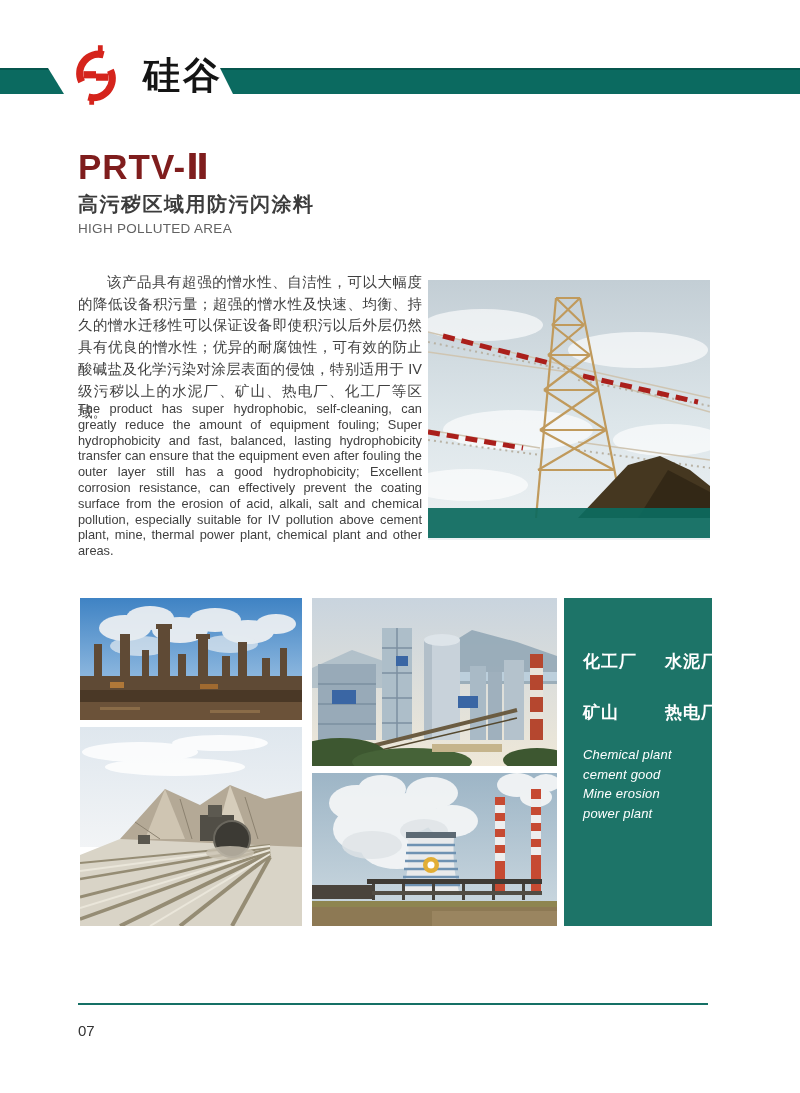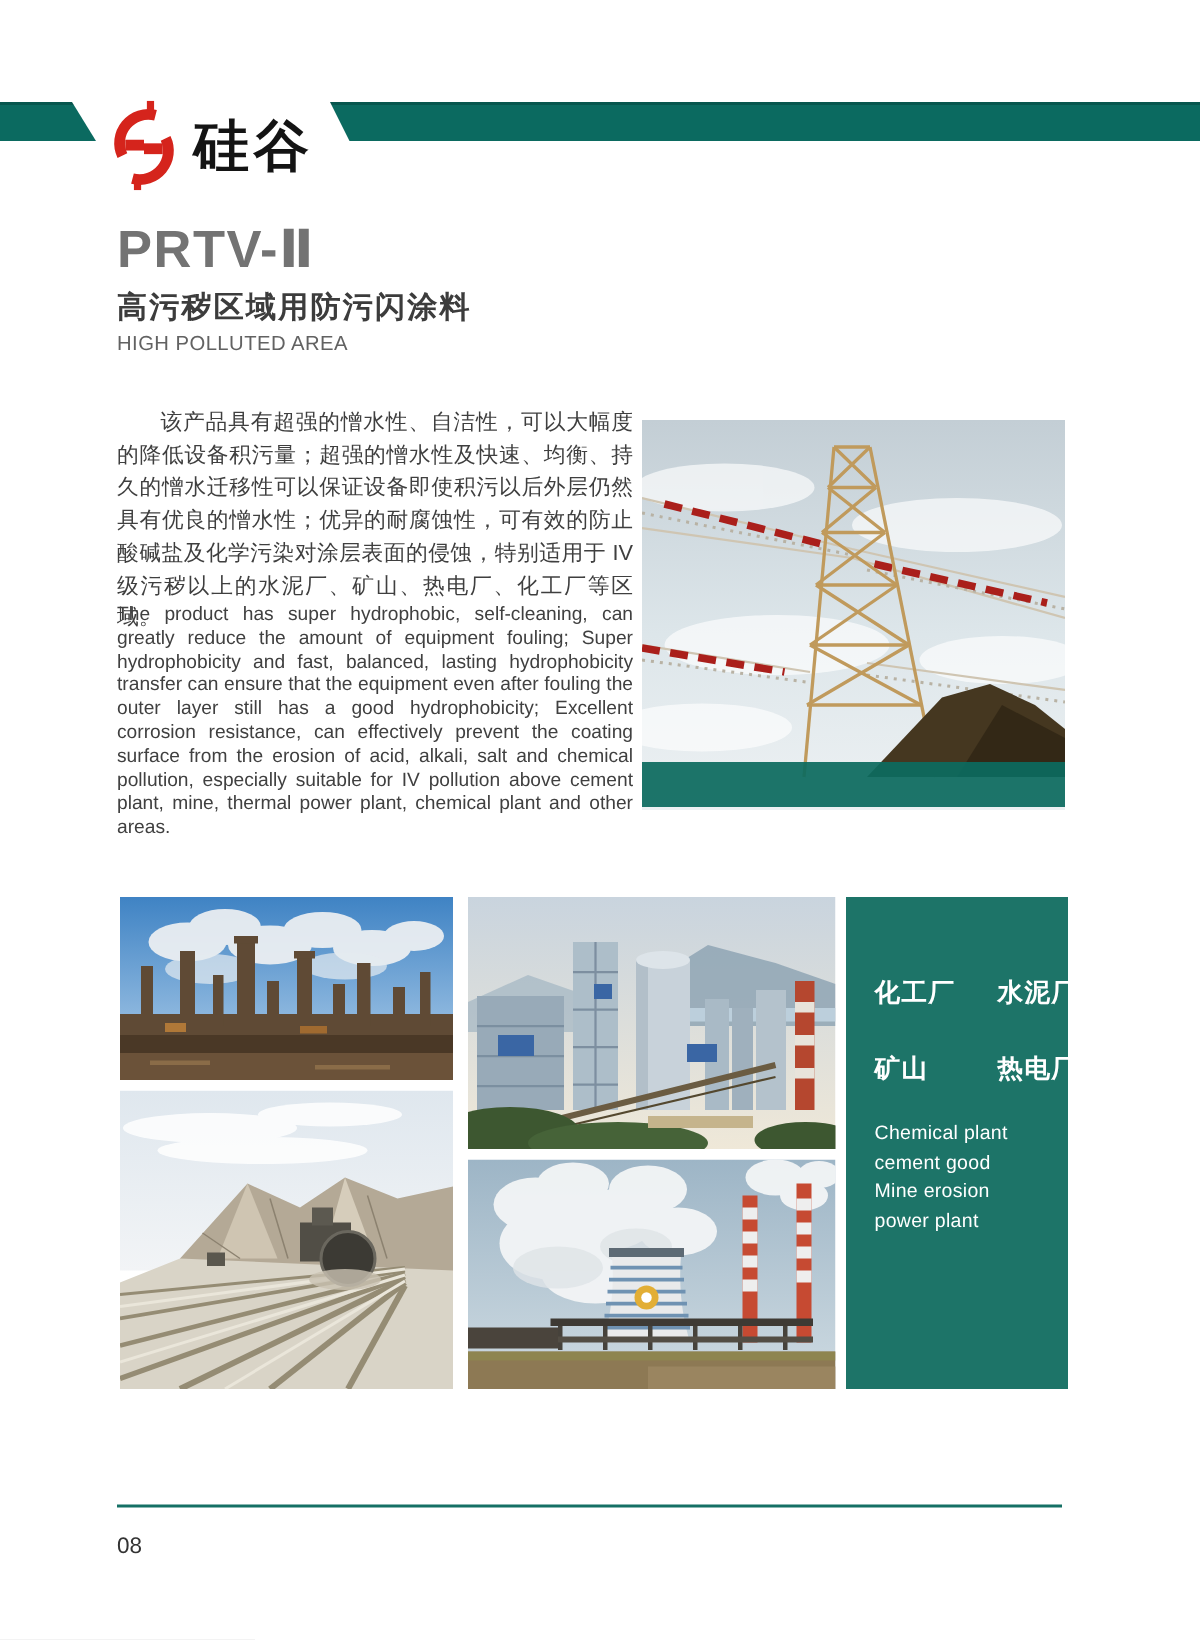--- a/index.html
+++ b/index.html
@@ -4,41 +4,41 @@
 <style>
   html,body{margin:0;padding:0;background:#e9e9e9;}
   .page{
     position:relative;width:800px;height:1093px;margin:0 auto;background:#ffffff;
     font-family:"Liberation Sans","DejaVu Sans",sans-serif;overflow:hidden;
   }
   
   .bar{position:absolute;top:68px;height:26px;background:linear-gradient(#07564e 0,#07564e 2px,#0b6a60 2px);}
   .bar-left{left:0;width:64px;clip-path:polygon(0 0,48px 0,64px 100%,0 100%);}
   .bar-right{left:220px;width:580px;clip-path:polygon(0 0,100% 0,100% 100%,13px 100%);}
-  .logo{position:absolute;left:72px;top:67px;display:flex;align-items:center;gap:9px;}
+  .logo{position:absolute;left:72px;top:45px;display:flex;align-items:center;gap:23px;}
   .logo-mark{width:48px;height:60px;display:block;}
   .logo-text{font-size:37px;font-weight:bold;color:#141414;letter-spacing:3px;line-height:1;}
   
-  .model{position:absolute;left:78px;top:148px;margin:0;font-size:35px;font-weight:bold;color:#737373;letter-spacing:1px;line-height:1.1;}
+  .model{position:absolute;left:78px;top:148px;margin:0;font-size:35px;font-weight:bold;color:#7f1d1d;letter-spacing:1px;line-height:1.1;}
   .name-cn{position:absolute;left:78px;top:191px;margin:0;font-size:20px;font-weight:bold;color:#3c3c3c;letter-spacing:1.5px;}
   .name-en{position:absolute;left:78px;top:219px;font-size:13.5px;color:#626262;line-height:19px;letter-spacing:.3px;}
   .desc-cn{position:absolute;left:78px;top:272px;width:344px;margin:0;font-size:14.5px;line-height:21.7px;color:#3f3f3f;text-align:justify;text-indent:2em;}
   .desc-en{position:absolute;left:78px;top:401px;width:344px;margin:0;font-size:12.8px;line-height:15.8px;color:#404040;text-align:justify;}
   .hero{position:absolute;left:428px;top:280px;width:282px;height:260px;margin:0;}
   
   figure{margin:0;padding:0;}
   .ph{position:absolute;}
   .ph svg,.hero svg{width:100%;height:100%;display:block;}
   .ph-chemical{left:80px;top:598px;width:222px;height:122px;}
   .ph-cement{left:312px;top:598px;width:245px;height:168px;}
   .ph-quarry{left:80px;top:727px;width:222px;height:199px;}
   .ph-power{left:312px;top:773px;width:245px;height:153px;}
   .panel{position:absolute;left:564px;top:598px;width:148px;height:328px;background:#1d7468;box-sizing:border-box;padding:52px 10px 0 19px;}
   .panel-cn{display:grid;grid-template-columns:auto auto;column-gap:15px;row-gap:9px;color:#ffffff;font-size:17px;font-weight:bold;letter-spacing:1px;width:max-content;gap:28px;}
-  .panel-en{margin-top:21px;color:#ffffff;font-size:13px;line-height:19.5px;letter-spacing:.2px;}
+  .panel-en{margin-top:21px;color:#ffffff;font-size:13px;line-height:19.5px;letter-spacing:.2px;font-style:italic;}
   
   .divider{position:absolute;left:78px;top:1003px;width:630px;height:2px;background:#157065;}
   .page-num{position:absolute;left:78px;top:1022px;font-size:15px;color:#333333;}
 </style>
 </head>
 <body>
 
 <div class="page">
 
   <header>
@@ -332,16 +332,16 @@
         <div>Chemical plant</div>
         <div>cement good</div>
         <div>Mine erosion</div>
         <div>power plant</div>
       </div>
     </aside>
   </section>
 
   <footer>
     <div class="divider"></div>
-    <div class="page-num">08</div>
+    <div class="page-num">07</div>
   </footer>
 
 </div>
 
 </body></html>

